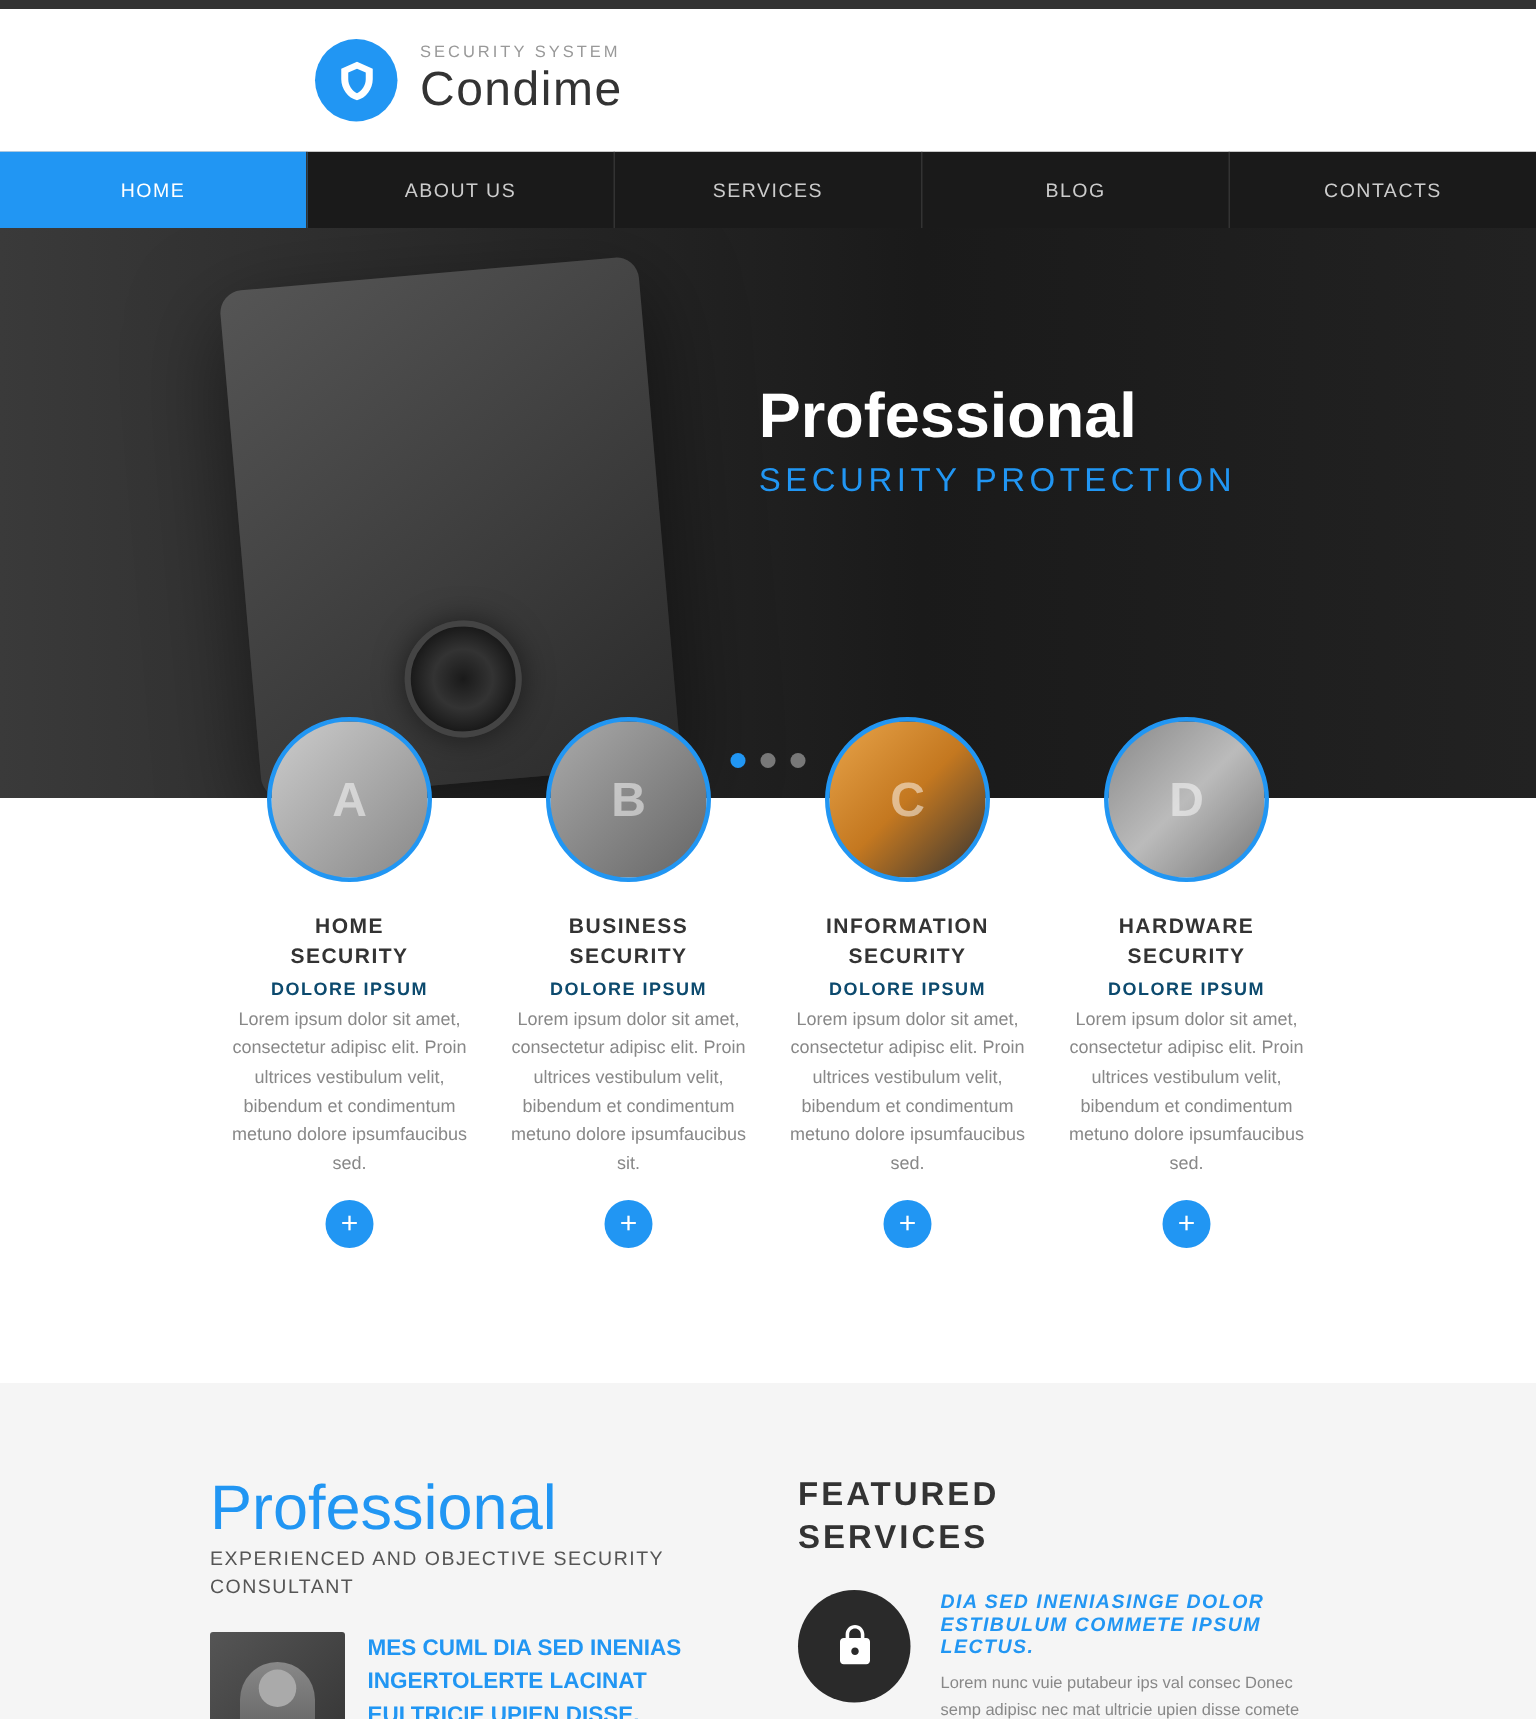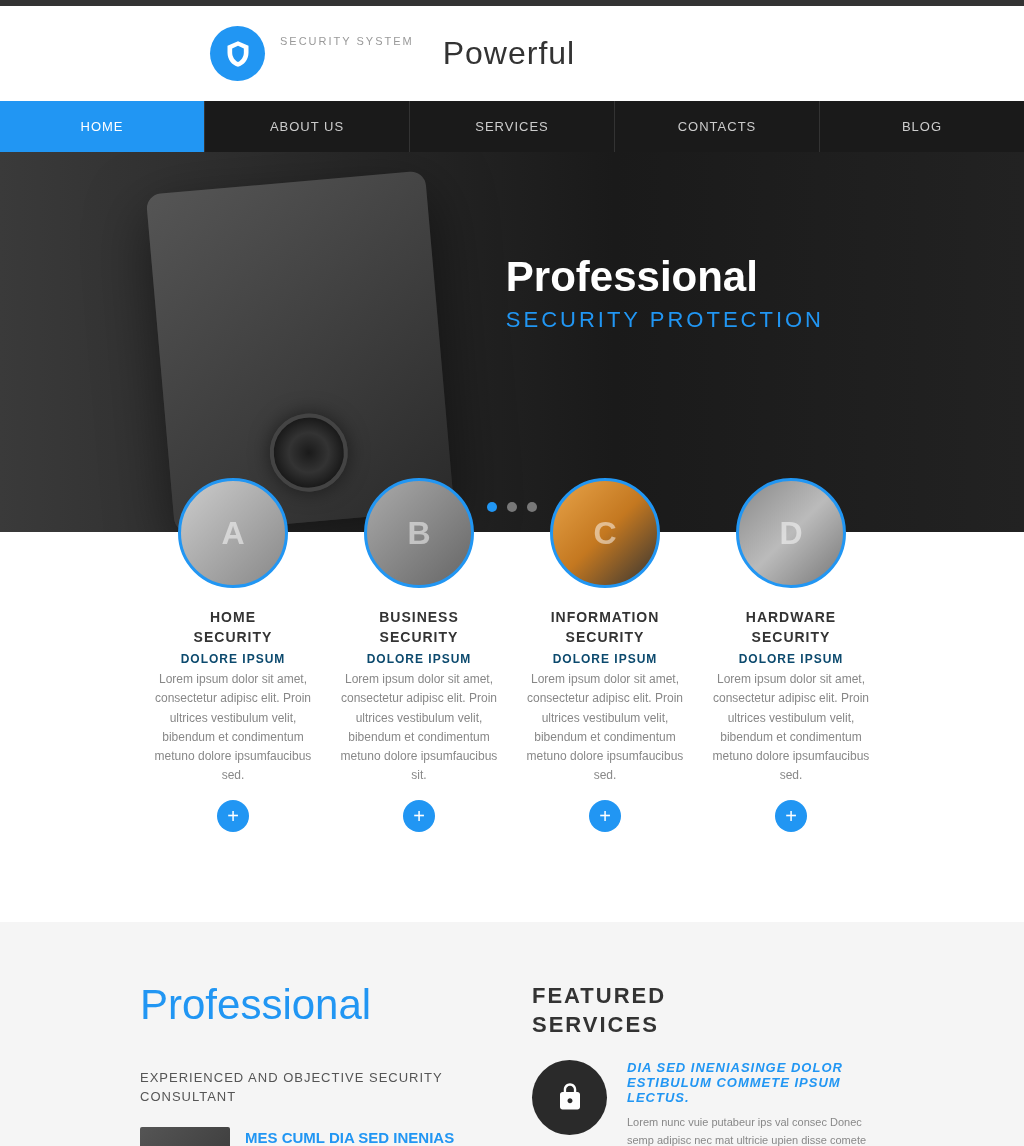--- a/index.html
+++ b/index.html
@@ -25,21 +25,21 @@
       height: 55px;
       background: #2196f3;
       border-radius: 50%;
       display: flex;
       align-items: center;
       justify-content: center;
       margin-right: 15px;
       flex-shrink: 0;
     }
     .logo-circle svg { width: 28px; height: 28px; fill: #fff; }
-    .logo-text { display: flex; flex-direction: row; gap: 29px; }
+    .logo-text { display: flex; flex-direction: column; }
     .logo-subtitle {
       font-size: 11px;
       color: #999;
       letter-spacing: 2px;
       text-transform: uppercase;
     }
     .logo-title {
       font-size: 32px;
       color: #333;
       font-weight: 300;
@@ -276,21 +276,20 @@
       font-weight: 300;
       line-height: 1.1;
     }
     .pro-subtitle {
       font-size: 13px;
       color: #555;
       text-transform: uppercase;
       letter-spacing: 1px;
       margin-bottom: 20px;
       line-height: 1.5;
-      margin-top: 39px;
     }
     .pro-person {
       display: flex;
       gap: 15px;
       margin-bottom: 15px;
     }
     .pro-avatar {
       width: 90px;
       height: 90px;
       background: linear-gradient(135deg, #555 0%, #333 100%);
@@ -377,30 +376,30 @@
 
 <div class="header">
   <div class="header-bg"></div>
   <div class="logo-circle">
     <svg viewBox="0 0 24 24" xmlns="http://www.w3.org/2000/svg">
       <path d="M12 1L3 5v6c0 5.55 3.84 10.74 9 12 5.16-1.26 9-6.45 9-12V5l-9-4zm0 4l5 2.18V11c0 3.5-2.33 6.79-5 7.93C9.33 17.79 7 14.5 7 11V7.18L12 5z"></path>
     </svg>
   </div>
   <div class="logo-text">
     <span class="logo-subtitle">SECURITY SYSTEM</span>
-    <span class="logo-title">Powerful</span>
+    <span class="logo-title">Condime</span>
   </div>
 </div>
 
 <nav>
   <div class="nav-item active">HOME</div>
   <div class="nav-item">ABOUT US</div>
   <div class="nav-item">SERVICES</div>
+  <div class="nav-item">BLOG</div>
   <div class="nav-item">CONTACTS</div>
-  <div class="nav-item">BLOG</div>
 </nav>
 
 <div class="hero">
   <div class="hero-bg"></div>
   <div class="hero-camera"></div>
   <div class="hero-text">
     <h1>
       <span>Professional</span><br>
     </h1>
     <h2>SECURITY PROTECTION</h2>

